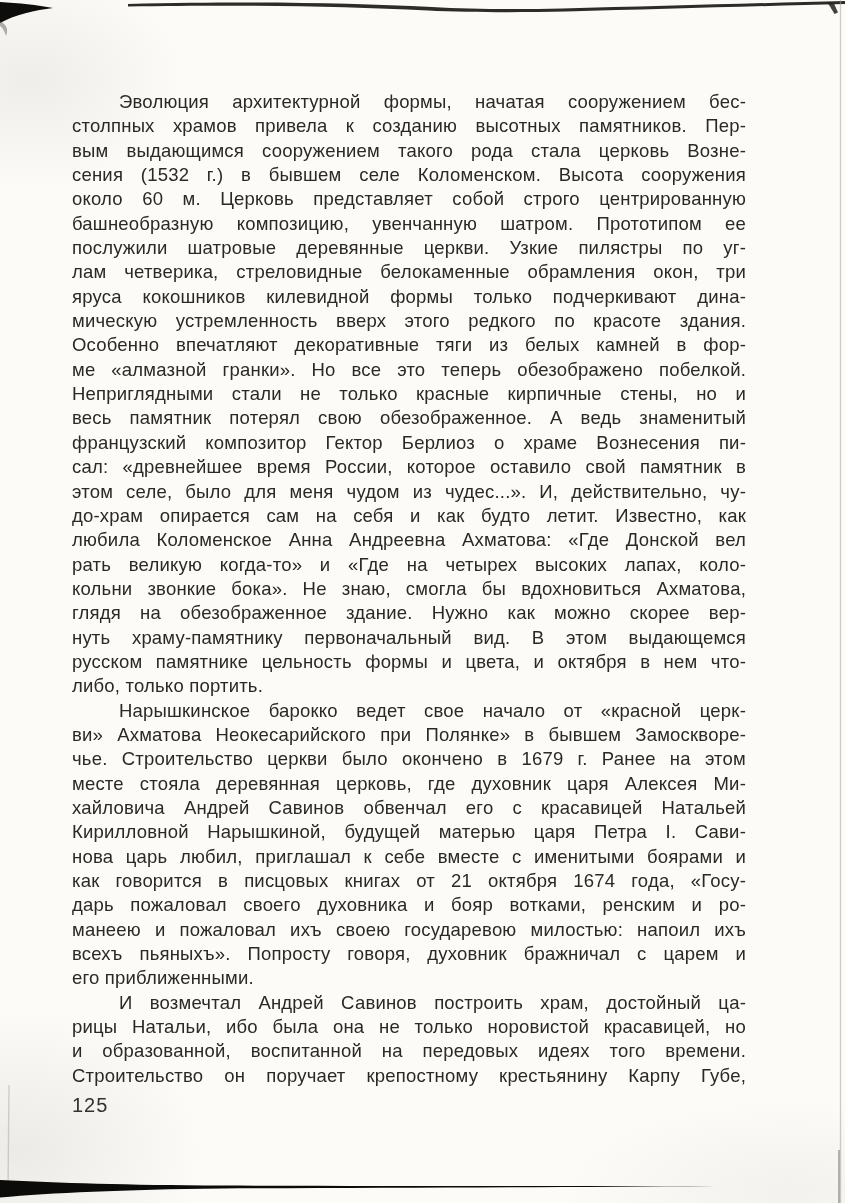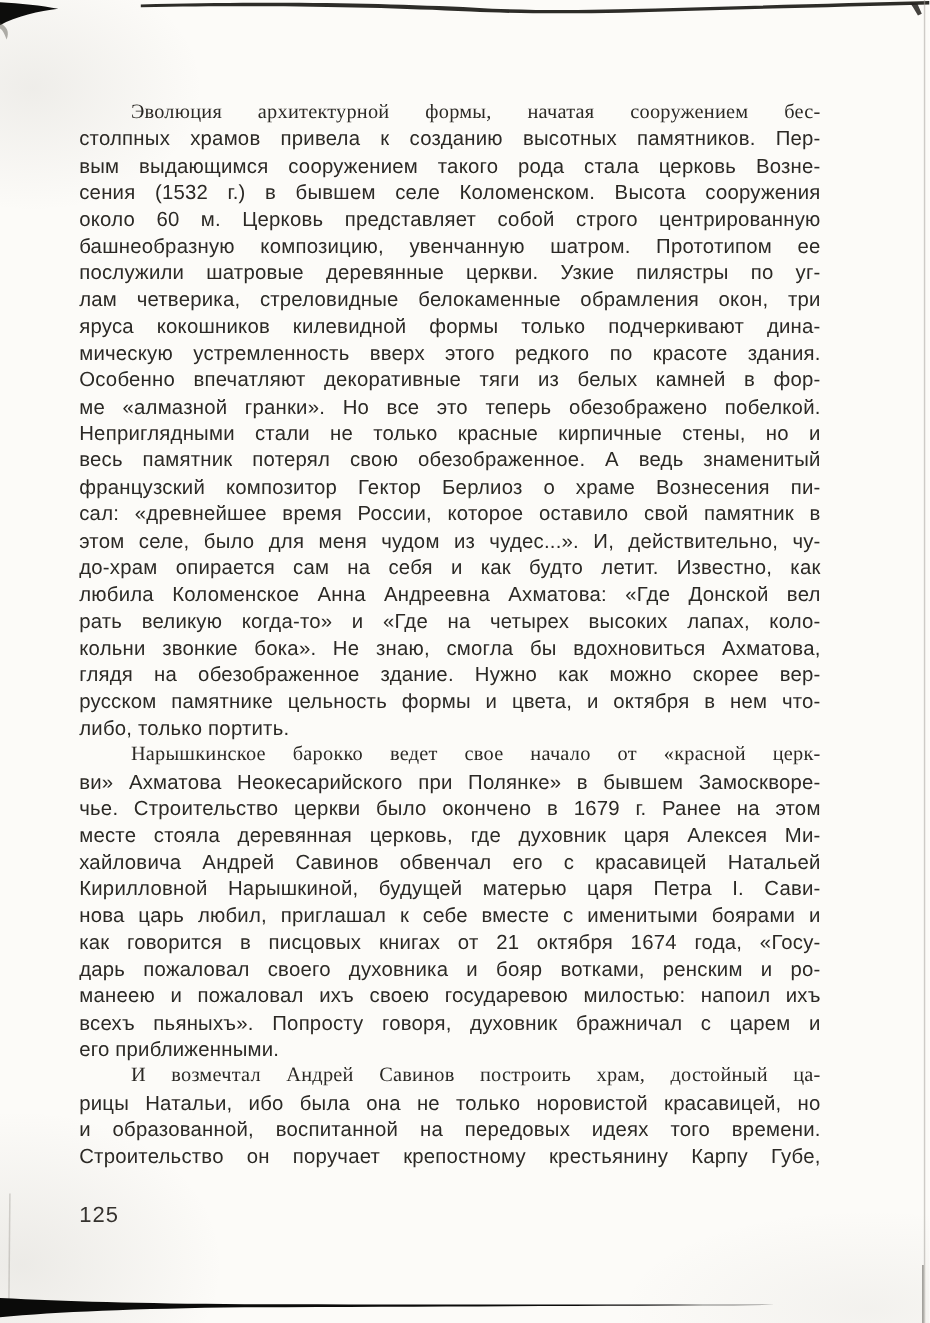--- a/index.html
+++ b/index.html
@@ -17,21 +17,21 @@
   .artifacts{position:absolute;left:0;top:0;width:845px;height:1203px;pointer-events:none;}
   .text-block{
     position:absolute;left:72px;top:90px;width:674px;
     color:#2b2925;
     font-size:18.5px;line-height:24.35px;
     letter-spacing:0.2px;
   }
   .para{margin:0;padding:0;}
   .line{text-align:justify;text-align-last:justify;}
   .line.flush-left{text-align-last:left;}
-  .line.indent{text-indent:47px;font-family:Liberation Serif, serif;}
+  .line.indent{text-indent:47px;}
   .page-number{
     position:absolute;left:72px;top:1094px;width:674px;
     text-align:left;
     font-size:20px;color:#35322e;letter-spacing:1px;
   }
 </style>
 </head>
 <body>
 
 <div class="page">
@@ -70,20 +70,21 @@
         <div class="line">Неприглядными стали не только красные кирпичные стены, но и</div>
         <div class="line">весь памятник потерял свою обезображенное. А ведь знаменитый</div>
         <div class="line">французский композитор Гектор Берлиоз о храме Вознесения пи-</div>
         <div class="line">сал: «древнейшее время России, которое оставило свой памятник в</div>
         <div class="line">этом селе, было для меня чудом из чудес...». И, действительно, чу-</div>
         <div class="line">до-храм опирается сам на себя и как будто летит. Известно, как</div>
         <div class="line">любила Коломенское Анна Андреевна Ахматова: «Где Донской вел</div>
         <div class="line">рать великую когда-то» и «Где на четырех высоких лапах, коло-</div>
         <div class="line">кольни звонкие бока». Не знаю, смогла бы вдохновиться Ахматова,</div>
         <div class="line">глядя на обезображенное здание. Нужно как можно скорее вер-</div>
+        <div class="line">нуть храму-памятнику первоначальный вид. В этом выдающемся</div>
         <div class="line">русском памятнике цельность формы и цвета, и октября в нем что-</div>
         <div class="line flush-left">либо, только портить.</div>
       </div>
       <div class="para">
         <div class="line indent">Нарышкинское барокко ведет свое начало от «красной церк-</div>
         <div class="line">ви» Ахматова Неокесарийского при Полянке» в бывшем Замоскворе-</div>
         <div class="line">чье. Строительство церкви было окончено в 1679 г. Ранее на этом</div>
         <div class="line">месте стояла деревянная церковь, где духовник царя Алексея Ми-</div>
         <div class="line">хайловича Андрей Савинов обвенчал его с красавицей Натальей</div>
         <div class="line">Кирилловной Нарышкиной, будущей матерью царя Петра I. Сави-</div>

